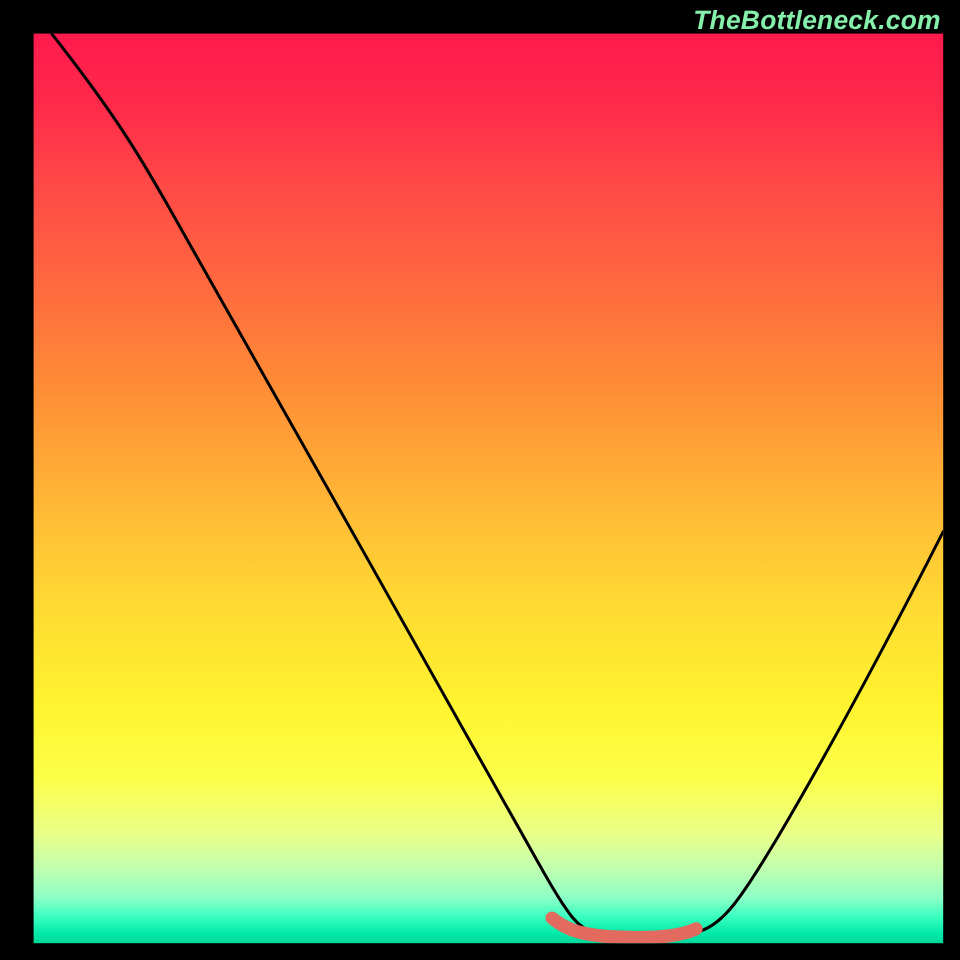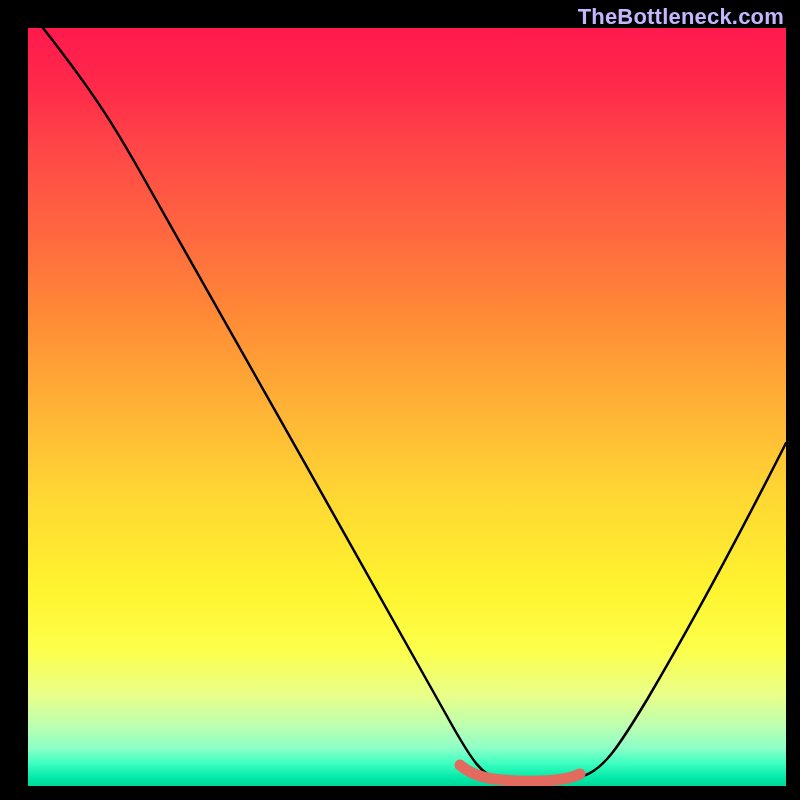--- a/index.html
+++ b/index.html
@@ -44,25 +44,26 @@
       #8dffc7 95%,
       #3dffc0 97%,
       #00e8a8 99%,
       #00d89a 100%
     );
   }
   .watermark {
     position: absolute;
     top: 4px;
     right: 16px;
-    color: #c4b5fd;
+    color: #86efac;
     font-size: 22px;
     font-weight: 600;
     letter-spacing: 0.2px;
     user-select: none;
+    font-style: italic;
   }
   svg.curve {
     position: absolute;
     left: 0; top: 0;
   }
 </style>
 </head>
 <body>
 
 <div class="watermark">TheBottleneck.com</div>

